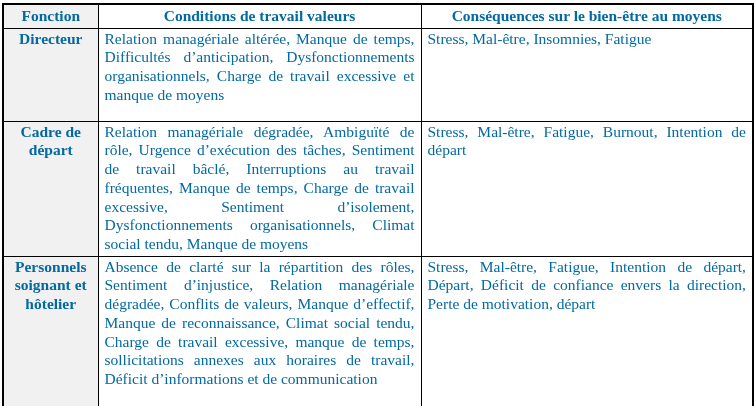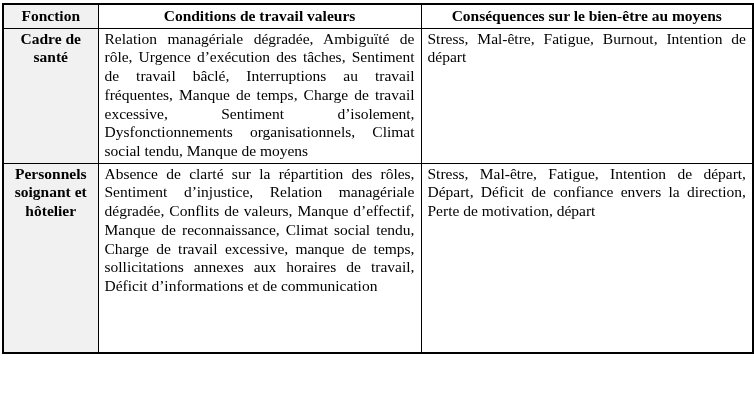--- a/index.html
+++ b/index.html
@@ -7,21 +7,21 @@
     padding: 0;
     background: #ffffff;
   }
   .page {
     width: 754px;
     height: 406px;
     background: #ffffff;
     box-sizing: border-box;
     padding: 3px 2px;
     font-family: "Liberation Serif", "DejaVu Serif", serif;
-    color: #000000;
+    color: #0369a1;
   }
   table.tbl {
     border-collapse: collapse;
     table-layout: fixed;
     width: 750px;
     border: 2px solid #000000;
   }
   table.tbl col.c1 { width: 95px; }
   table.tbl col.c2 { width: 323px; }
   table.tbl col.c3 { width: 332px; }
@@ -65,22 +65,27 @@
       <col class="c3">
     </colgroup>
     <thead>
       <tr class="hdr">
         <th class="fonction-col">Fonction</th>
         <th>Conditions de travail valeurs</th>
         <th>Conséquences sur le bien-être au moyens</th>
       </tr>
     </thead>
     <tbody id="tbl-body">
+        <tr class="row-0">
+          <td class="fonction-col">Directeur</td>
+          <td class="body-text">Relation managériale altérée, Manque de temps, Difficultés d’anticipation, Dysfonctionnements organisationnels, Charge de travail excessive et manque de moyens</td>
+          <td class="body-text">Stress, Mal-être, Insomnies, Fatigue</td>
+        </tr>
         <tr class="row-1">
-          <td class="fonction-col">Cadre de santé</td>
+          <td class="fonction-col">Cadre de départ</td>
           <td class="body-text">Relation managériale dégradée, Ambiguïté de rôle, Urgence d’exécution des tâches, Sentiment de travail bâclé, Interruptions au travail fréquentes, Manque de temps, Charge de travail excessive, Sentiment d’isolement, Dysfonctionnements organisationnels, Climat social tendu, Manque de moyens</td>
           <td class="body-text">Stress, Mal-être, Fatigue, Burnout, Intention de départ</td>
         </tr>
         <tr class="row-2">
           <td class="fonction-col">Personnels soignant et hôtelier</td>
           <td class="body-text">Absence de clarté sur la répartition des rôles, Sentiment d’injustice, Relation managériale dégradée, Conflits de valeurs, Manque d’effectif, Manque de reconnaissance, Climat social tendu, Charge de travail excessive, manque de temps, sollicitations annexes aux horaires de travail, Déficit d’informations et de communication</td>
           <td class="body-text">Stress, Mal-être, Fatigue, Intention de départ, Départ, Déficit de confiance envers la direction, Perte de motivation, départ</td>
         </tr>
       </tbody>
   </table>

